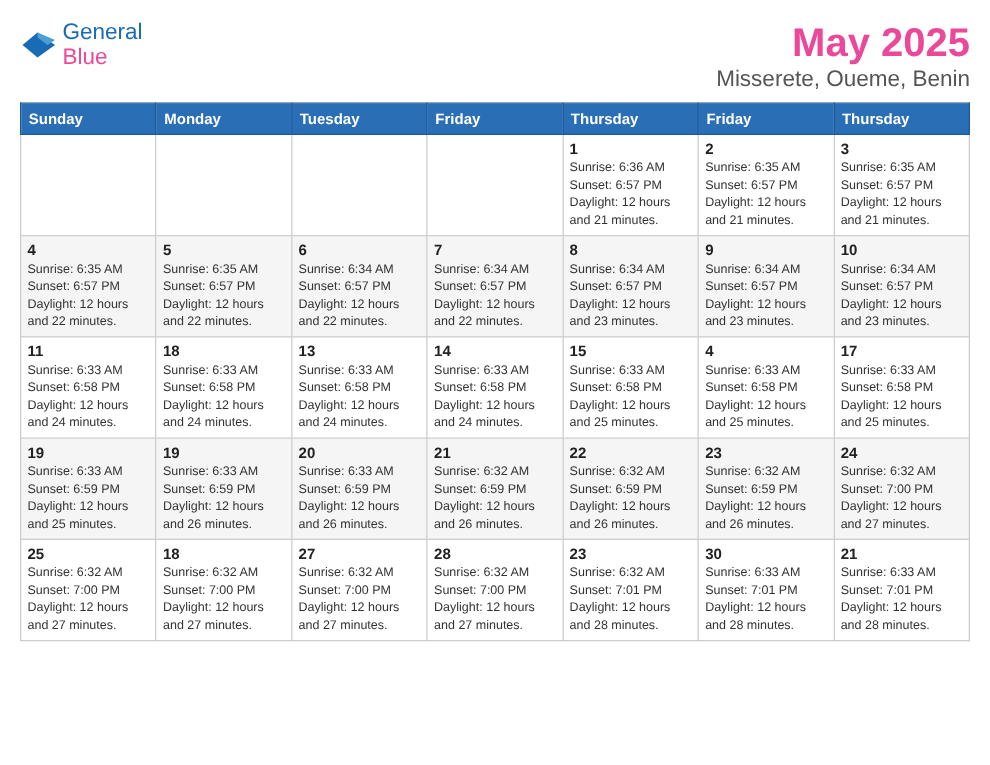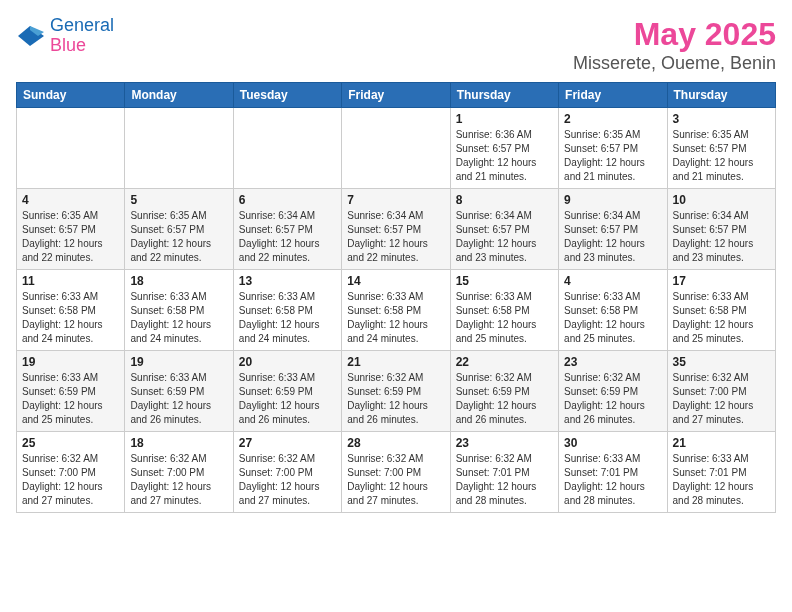--- a/index.html
+++ b/index.html
@@ -216,21 +216,21 @@
         </td>
         <td>
           <div class="day-num">22</div>
           <div class="day-info">Sunrise: 6:32 AM<br>Sunset: 6:59 PM<br>Daylight: 12 hours<br>and 26 minutes.</div>
         </td>
         <td>
           <div class="day-num">23</div>
           <div class="day-info">Sunrise: 6:32 AM<br>Sunset: 6:59 PM<br>Daylight: 12 hours<br>and 26 minutes.</div>
         </td>
         <td>
-          <div class="day-num">35</div>
+          <div class="day-num">24</div>
           <div class="day-info">Sunrise: 6:32 AM<br>Sunset: 7:00 PM<br>Daylight: 12 hours<br>and 27 minutes.</div>
         </td>
       </tr>
       <tr>
         <td>
           <div class="day-num">25</div>
           <div class="day-info">Sunrise: 6:32 AM<br>Sunset: 7:00 PM<br>Daylight: 12 hours<br>and 27 minutes.</div>
         </td>
         <td>
           <div class="day-num">18</div>

